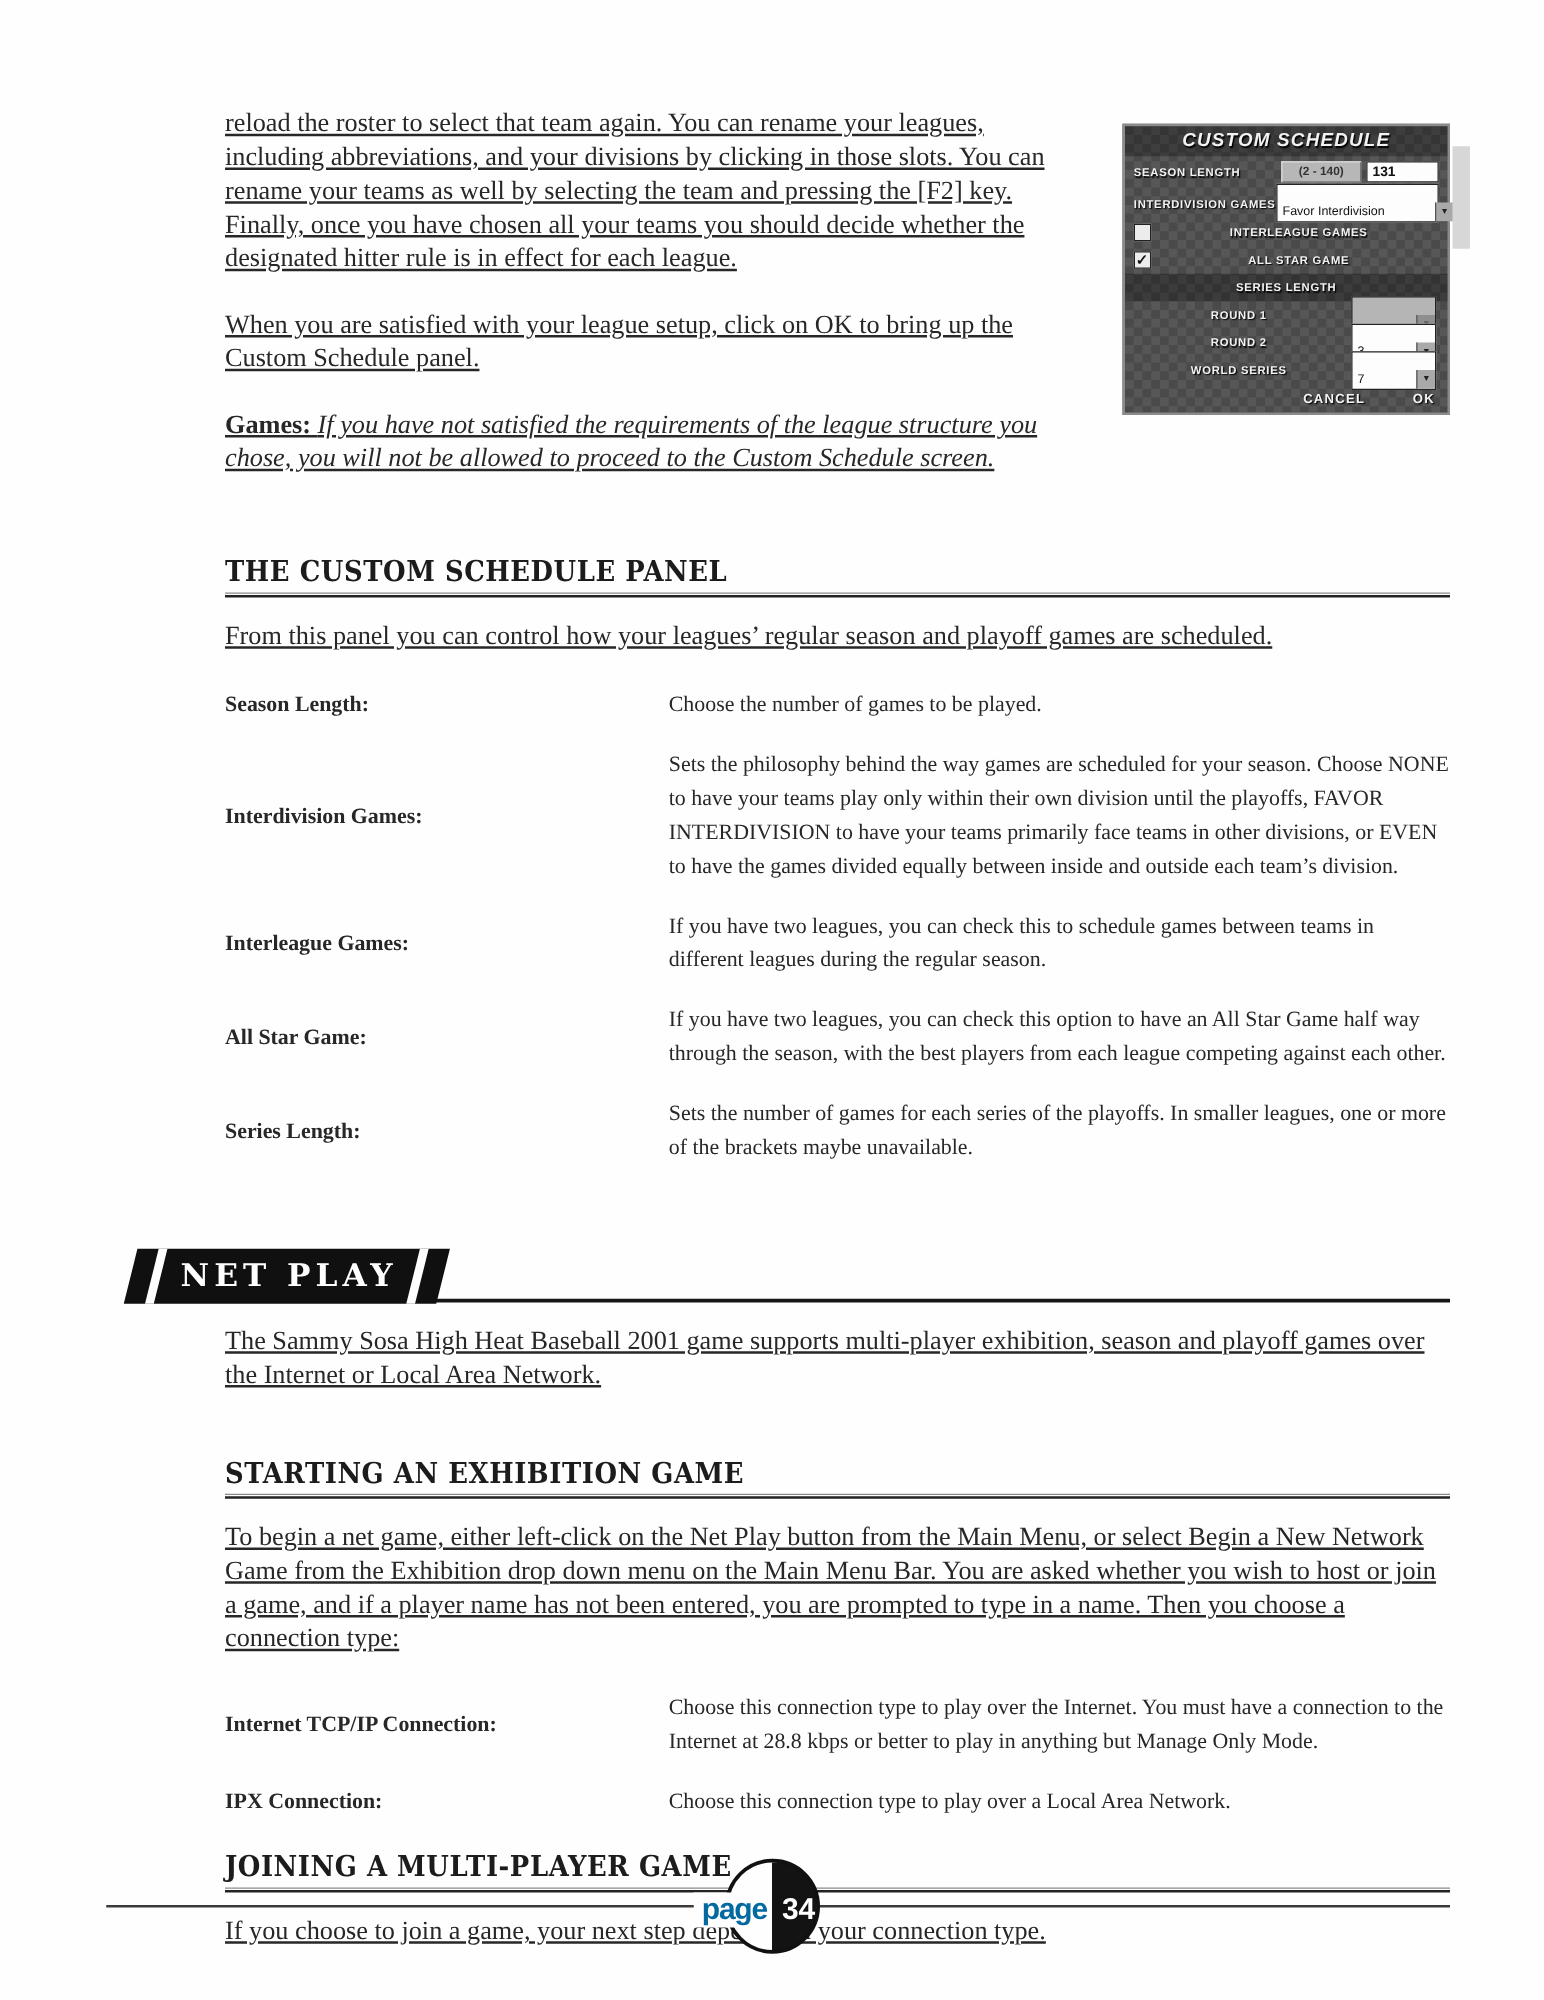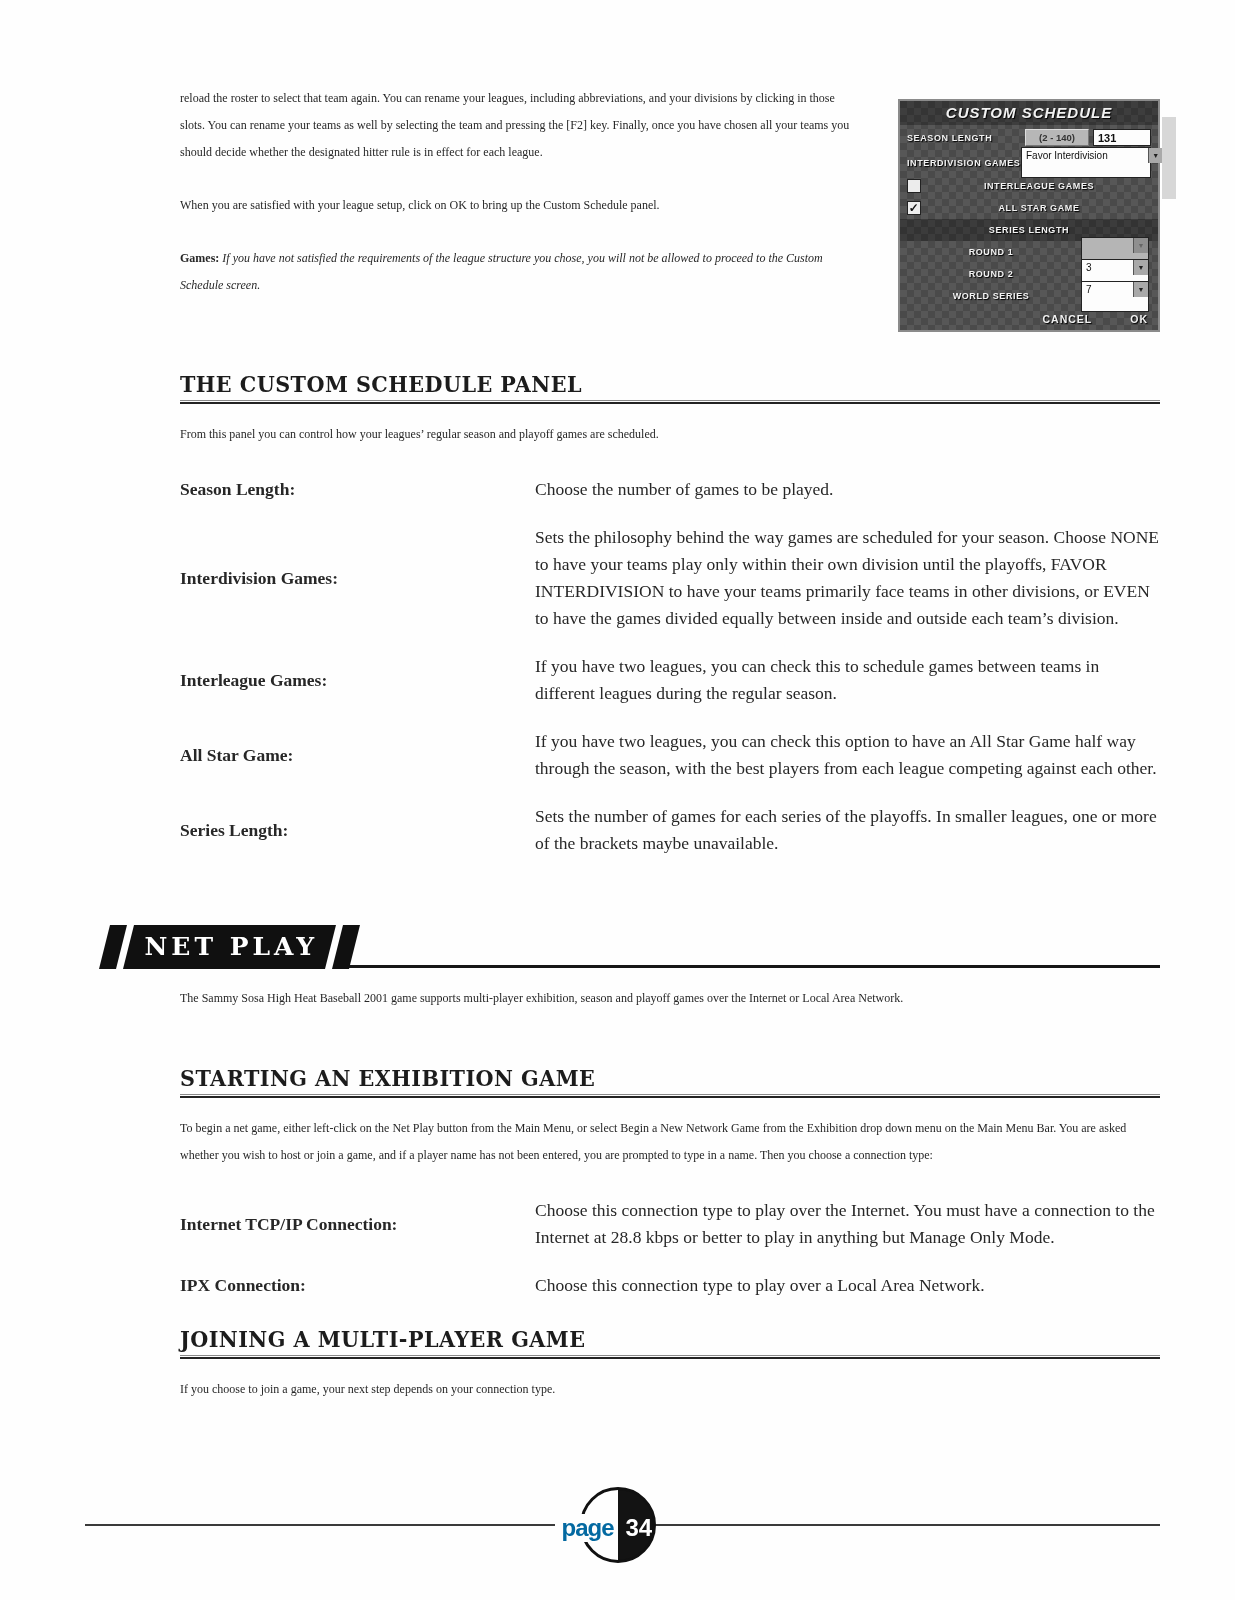--- a/index.html
+++ b/index.html
@@ -3,21 +3,21 @@
 <meta charset="utf-8">
 <style>
   * { margin:0; padding:0; box-sizing:border-box; }
   html,body { background:#e9e9e9; }
   .sheet {
     position:relative; width:1235px; height:1600px; background:#fefefe;
     font-family:"Liberation Serif", serif; color:#272727; overflow:hidden;
     margin:0 auto;
   }
   .content { padding:85px 75px 0 180px; }
-  p { font-size:12px; line-height:27px; }
+  p { font-size:21px; line-height:27px;text-decoration:underline; }
 
   
   .intro-row { display:flex; align-items:flex-start; }
   .intro-text { width:678px; flex:0 0 auto; }
   .intro-text p { margin-bottom:26px; }
   .note-para b { font-weight:bold; font-style:normal; }
   .note-para i { font-style:italic; }
 
   
   .panel-wrap { margin-left:auto; margin-top:14px; position:relative; }
@@ -53,21 +53,21 @@
     background:#b7b7b7; color:#333; border:1px solid #777; border-top-color:#ddd;
     border-left-color:#ddd; font-size:9.5px; letter-spacing:0; margin-right:4px;
   }
   .cs-input {
     width:58px; height:17px; line-height:16px; background:#fdfdfd; color:#111;
     border:1px solid #222; padding-left:4px; font-size:11px; font-weight:bold;
     letter-spacing:0; text-shadow:none;
   }
   .cs-select {
     height:31px; background:#fdfdfd; color:#111; border:1px solid #222;
-    display:flex; align-items:flex-start; font-weight:normal; letter-spacing:0;
+    display:flex; align-items:flex-end; font-weight:normal; letter-spacing:0;
     text-shadow:none;
     gap:40px;
   }
   .cs-select .val { flex:1; padding-left:4px; font-size:10px; line-height:15px; white-space:nowrap; }
   .cs-select .arrow {
     width:15px; height:15px; background:#a9a9a9; border-left:1px solid #555;
     color:#222; font-size:7px; line-height:15px; text-align:center; flex:0 0 auto;
   }
   .cs-select.w128 { width:130px; }
   .cs-select.w66 { width:68px; margin-right:2px; }

